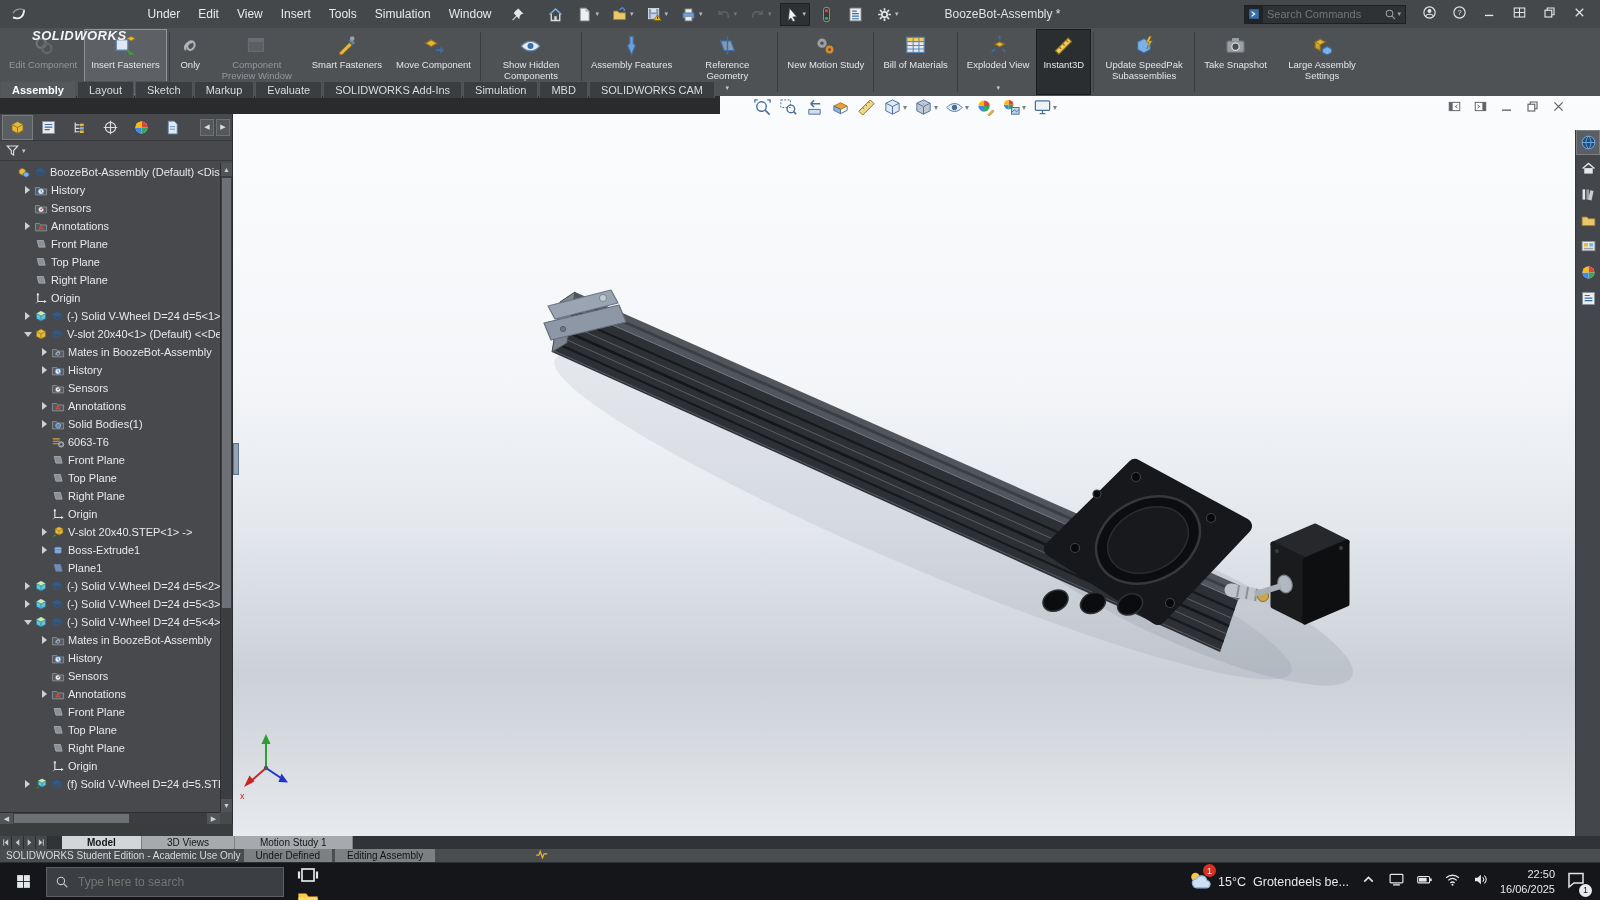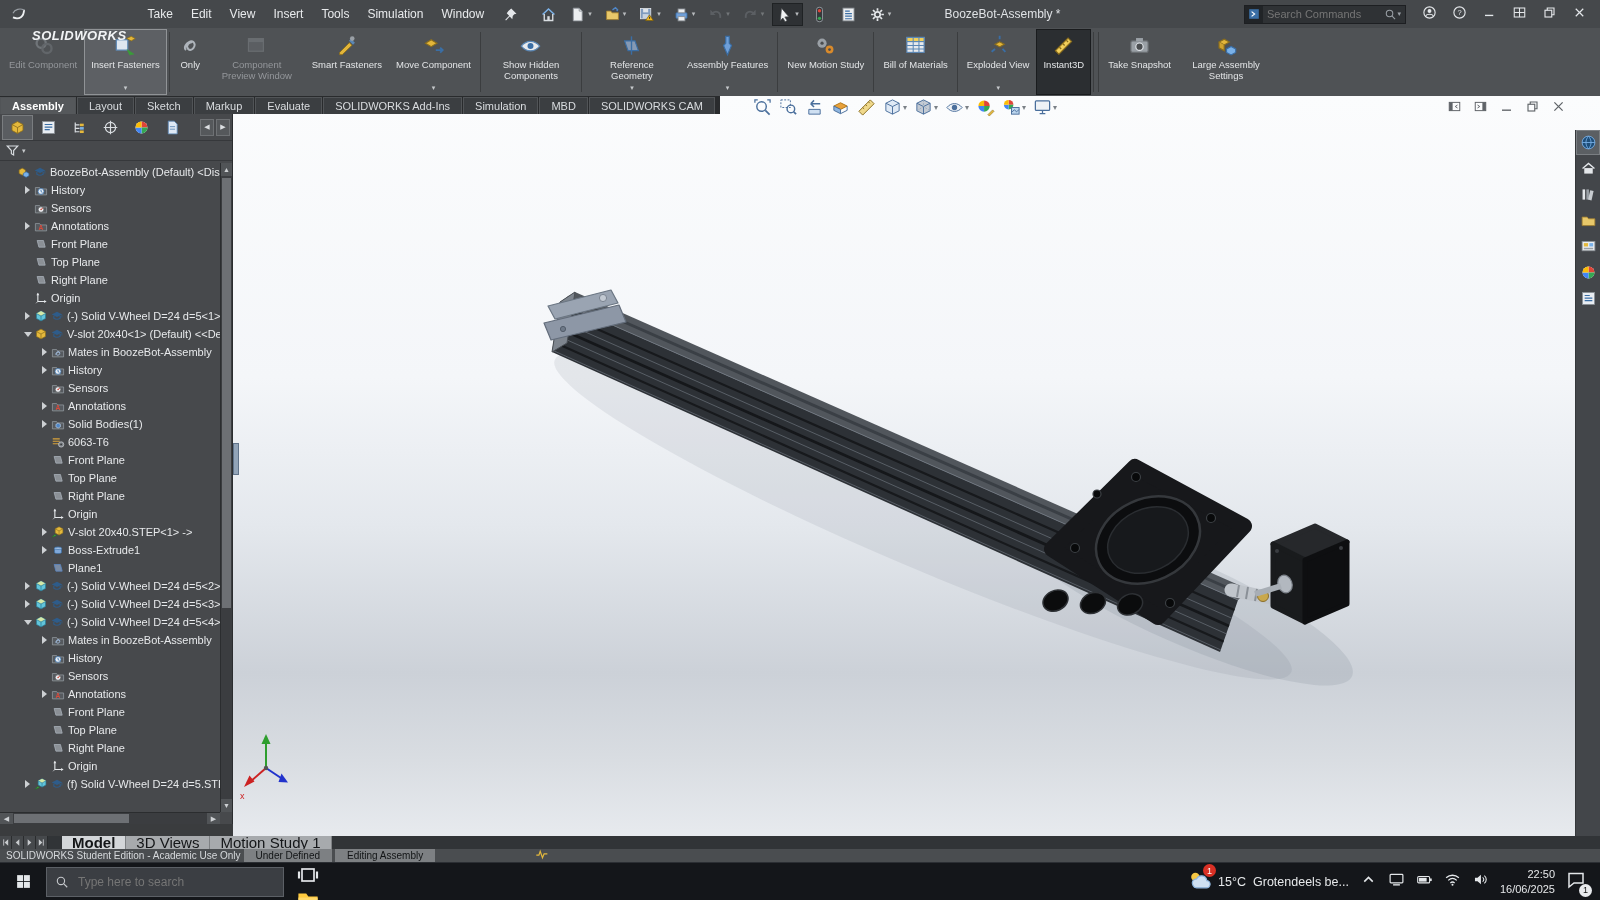--- a/index.html
+++ b/index.html
@@ -40,21 +40,21 @@
   .rbtn .lbl{font-size:9.5px;color:#e3e5e7;text-align:center;line-height:1.12;margin-top:3px;max-width:82px;}
   .rbtn.disabled .lbl{color:#94979b;}
   .rbtn.disabled .icn{opacity:.45;}
   .rbtn.selected{background:#5d6064;border:1px solid #909396;}
   .rbtn.pressed{background:#2b2e31;border:1px solid #1a1c1e;}
   .rbtn .caret{font-size:7px;color:#c6c9cc;margin-top:auto;}
   .rdiv{width:1px;background:#3b3d3f;margin:3px 2px;align-self:stretch;flex:none;}
 
   
   #tabstrip{position:absolute;top:96px;left:0;height:18px;display:inline-flex;align-items:flex-end;
-            background:#292b2d;padding:1px 4px 0 0;z-index:55;}
+            background:#292b2d;padding:1px 4px 16px 0;z-index:55;}
   .rtab{height:17px;display:flex;align-items:center;padding:0 11px;margin-right:1px;background:#3b3e41;
         border:1px solid #515457;border-bottom:none;color:#d9dcdf;font-size:11px;white-space:nowrap;}
   .rtab.active{background:#55585b;color:#ffffff;font-weight:bold;}
 
   
   #main{position:absolute;top:96px;left:0;right:0;bottom:64px;background:#3a3c3e;}
   #graphics{position:absolute;left:233px;top:0;right:0;bottom:0;
             background:linear-gradient(180deg,#fbfcfd 0%,#f4f6f9 38%,#e4e8ed 58%,#ccd1d8 78%,#d8dce1 89%,#e7eaee 100%);}
   #scene{position:absolute;inset:0;width:100%;height:100%;}
   #hud{position:absolute;left:520px;top:2px;display:flex;align-items:center;gap:7px;}
@@ -96,21 +96,21 @@
   #hscroll .sbtn.rgt{right:0;}
   #hthumb{position:absolute;left:14px;top:1px;bottom:1px;width:115px;background:#6d7074;}
   #splitgrip{position:absolute;left:233px;top:347px;width:6px;height:32px;background:#92a4b8;
              border:1px solid #60738a;z-index:25;}
 
   
   #bottombar{position:absolute;left:0;right:0;bottom:51px;height:13px;background:#313437;
              display:flex;align-items:stretch;z-index:30;}
   .bnav{width:12px;background:#46494c;border-right:1px solid #2a2c2e;display:flex;align-items:center;justify-content:center;}
   #btabs{display:flex;margin-left:14px;}
-  .btab{padding:0 10px;font-size:15px;display:flex;align-items:center;background:#a7aaad;
+  .btab{padding:0 25px;font-size:10px;display:flex;align-items:center;background:#a7aaad;
         color:#141618;border-right:1px solid #7e8184;white-space:nowrap;}
   .btab.active{background:#d3d6d9;font-weight:bold;}
 
   
   #statusbar{position:absolute;left:0;right:0;bottom:38px;height:13px;background:#4a4d50;
              color:#d6d9dc;font-size:10px;display:flex;align-items:center;padding:0 6px;z-index:30;}
   .sseg{background:#7d8083;color:#121416;padding:0 12px;height:100%;display:flex;align-items:center;margin-left:3px;}
   .sseg:first-of-type{margin-left:auto;}
   #statspacer{width:100px;}
 
@@ -145,21 +145,21 @@
     <div id="logo">
       <span class="icn" style="width:17px;height:17px">
         <svg viewBox="0 0 20 20">
             <path d="M3.5 13.5c7.5 3 13-1 13-9" stroke="#eef0f2" fill="none" stroke-width="2.2"></path>
             <path d="M3.5 8.5c2-4.5 8.5-6.5 13-3.5" stroke="#9aa0a6" fill="none" stroke-width="1.4"></path>
           </svg>
       </span>
       <span id="logotext">SOLIDWORKS</span>
     </div>
     <nav id="menus">
-        <span class="menu-item">Take</span>
+        <span class="menu-item">Under</span>
         <span class="menu-item">Edit</span>
         <span class="menu-item">View</span>
         <span class="menu-item">Insert</span>
         <span class="menu-item">Tools</span>
         <span class="menu-item">Simulation</span>
         <span class="menu-item">Window</span>
       </nav>
     <span id="pinicn" class="icn" style="width:15px;height:15px">
         <svg viewBox="0 0 20 20">
           <path d="M11 2l7 7-3 .8L13 12l-.6 4.2-3.4-3.4L4 18l-1-1 5.2-5.2L5 8.4l2.2-3.2z" fill="#e4e7ea"></path>
@@ -382,34 +382,34 @@
             <path d="M2 10.5c4.5-5.5 11.5-5.5 16 0-4.5 5.5-11.5 5.5-16 0z" fill="#e8eaed" stroke="#5b87b5"></path>
             <circle cx="10" cy="10.5" r="2.6" fill="#3a6ea5"></circle>
           </svg>
         </span>
         <span class="lbl">Show Hidden Components</span>
       </div>
       <div class="rdiv"></div>
       <div class="rbtn">
         <span class="icn" style="height: 23px; width: 23px;">
           <svg viewBox="0 0 20 20">
+            <path d="M8.5 2h3v6l2 2-3.5 8-3.5-8 2-2z" fill="#6f9fd8" stroke="#3a6ea5"></path>
+          </svg>
+        </span>
+        <span class="lbl">Assembly Features</span>
+        <span class="caret">▾</span>
+      </div>
+      <div class="rbtn">
+        <span class="icn" style="height: 23px; width: 23px;">
+          <svg viewBox="0 0 20 20">
             <path d="M4 6h9l3 8.5H7z" fill="#9db8dd" fill-opacity=".7" stroke="#3a6ea5"></path>
             <path d="M10 2v16" stroke="#3a6ea5" stroke-width="1.2"></path>
           </svg>
         </span>
         <span class="lbl">Reference Geometry</span>
-        <span class="caret">▾</span>
-      </div>
-      <div class="rbtn">
-        <span class="icn" style="height: 23px; width: 23px;">
-          <svg viewBox="0 0 20 20">
-            <path d="M8.5 2h3v6l2 2-3.5 8-3.5-8 2-2z" fill="#6f9fd8" stroke="#3a6ea5"></path>
-          </svg>
-        </span>
-        <span class="lbl">Assembly Features</span>
         <span class="caret">▾</span>
       </div>
       <div class="rdiv"></div>
       <div class="rbtn">
         <span class="icn" style="height: 23px; width: 23px;">
           <svg viewBox="0 0 20 20">
             <circle cx="7" cy="8" r="4" fill="#9aa0a6"></circle>
             <circle cx="7" cy="8" r="1.4" fill="#4a4d50"></circle>
             <circle cx="13.5" cy="13.5" r="3.4" fill="#d98a2b"></circle>
             <circle cx="13.5" cy="13.5" r="1.2" fill="#4a4d50"></circle>
@@ -442,20 +442,29 @@
       <div class="rbtn pressed">
         <span class="icn" style="height: 23px; width: 23px;">
           <svg viewBox="0 0 20 20">
             <path d="M3 14.5L14 3.5l3 3L6 17.5z" fill="#f2cf5b" stroke="#8a6d1d"></path>
             <path d="M6.5 11.5L8 13M9.5 8.5L11 10M12.5 5.5L14 7" stroke="#8a6d1d" stroke-width="1.1"></path>
           </svg>
         </span>
         <span class="lbl">Instant3D</span>
       </div>
       <div class="rdiv"></div>
+      <div class="rbtn">
+        <span class="icn" style="height: 23px; width: 23px;">
+          <svg viewBox="0 0 20 20">
+            <path d="M4 7l5.5-3L15 7v6.5L9.5 16.5 4 13.5z" fill="#7ab1e8" stroke="#3a6ea5"></path>
+            <path d="M14 2l-2.6 5h2.6L12 13l4.8-7h-2.6L16 2z" fill="#f2b824" stroke="#8a6d1d" stroke-width=".6"></path>
+          </svg>
+        </span>
+        <span class="lbl">Update SpeedPak Subassemblies</span>
+      </div>
       <div class="rdiv"></div>
       <div class="rbtn">
         <span class="icn" style="height: 23px; width: 23px;">
           <svg viewBox="0 0 20 20">
             <rect x="2.5" y="6" width="15" height="10" rx="1.5" fill="#9aa0a6" stroke="#6a6e72"></rect>
             <circle cx="10" cy="11" r="3.2" fill="#4a4d50" stroke="#dfe3e8"></circle>
             <rect x="7" y="3.5" width="6" height="3" fill="#9aa0a6"></rect>
           </svg>
         </span>
         <span class="lbl">Take Snapshot</span>

